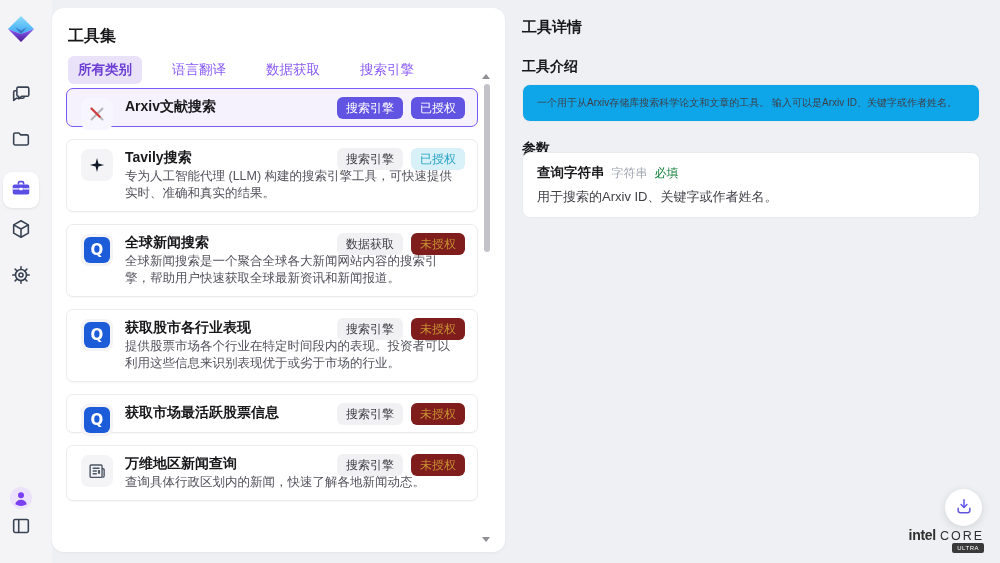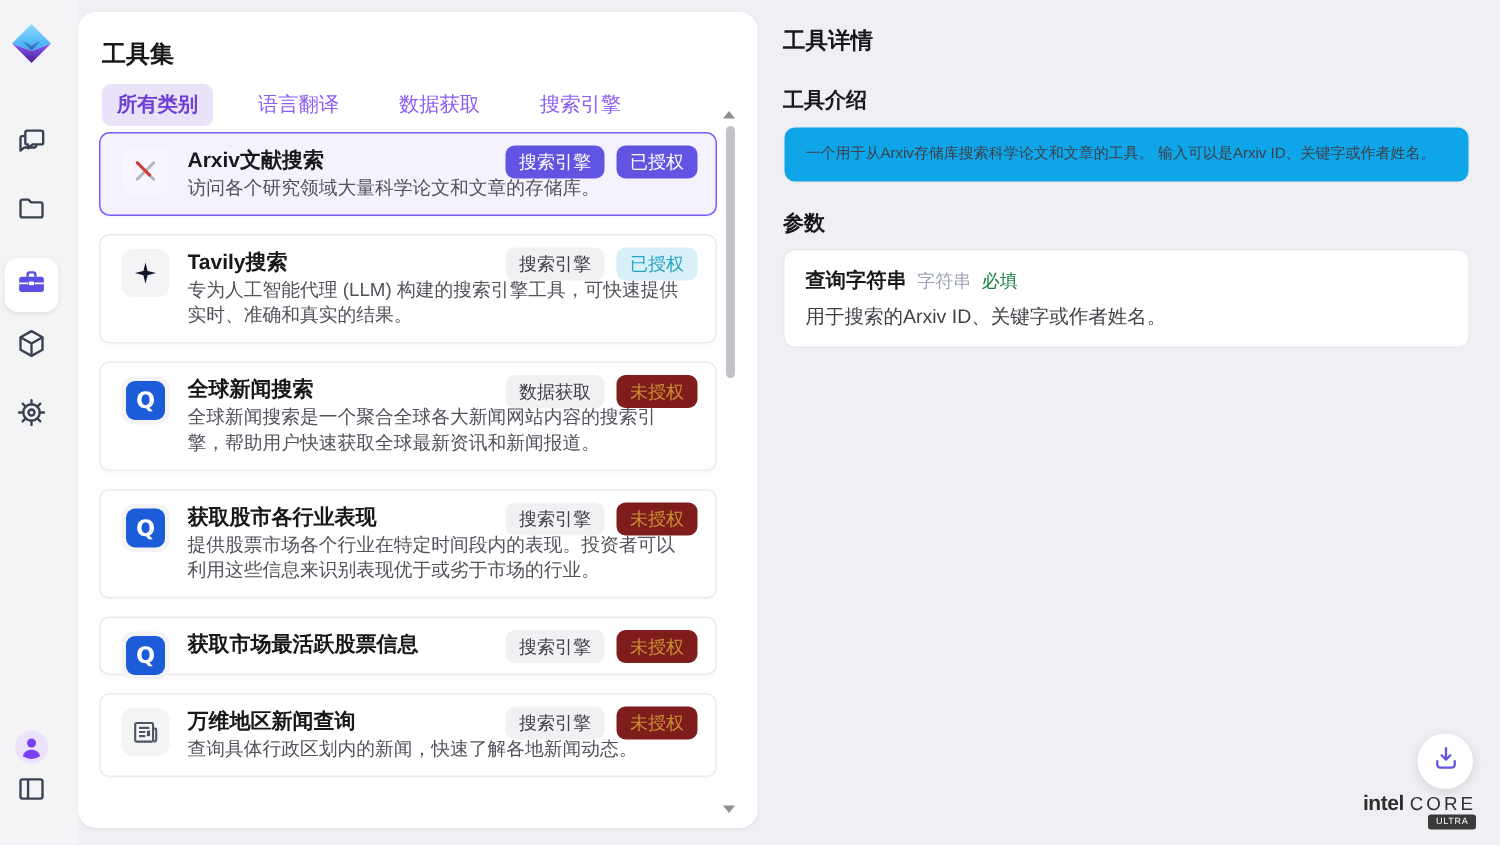--- a/index.html
+++ b/index.html
@@ -40,21 +40,21 @@
   .sb-thumb { position:absolute; right:15px; top:76px; width:6px; height:168px; background:#c2c2c8; border-radius:3px; }
   .sb-arrow { position:absolute; right:15px; width:0; height:0; border-left:4px solid transparent; border-right:4px solid transparent; }
   .sb-up { top:66px; border-bottom:5px solid #8e8e93; }
   .sb-down { bottom:10px; border-top:5px solid #8e8e93; }
   
   .detail-title { position:absolute; left:522px; top:18px; font-size:15px; font-weight:700; }
   .detail-sub { position:absolute; left:522px; font-size:14px; font-weight:700; }
   .sub-intro { top:58px; }
   .sub-params { top:140px; }
   .intro-card { position:absolute; left:522px; top:84px; width:458px; background:#0ea5e9; border:1px solid #e9eaee; border-radius:8px; padding:9px 14px; font-size:10px; line-height:18px; color:#3f3f46; }
-  .param-card { position:absolute; left:522px; top:166px; width:458px; background:#fff; border:1px solid #e9eaee; border-radius:8px; padding:11px 14px; }
+  .param-card { position:absolute; left:522px; top:152px; width:458px; background:#fff; border:1px solid #e9eaee; border-radius:8px; padding:11px 14px; }
   .param-row { display:flex; align-items:baseline; gap:7px; }
   .param-name { font-size:13.5px; font-weight:700; }
   .param-type { font-size:12px; color:#9ca3af; }
   .param-req { font-size:12px; color:#15803d; }
   .param-desc { margin-top:6px; font-size:13px; color:#3f3f46; }
   
   .download-btn { position:absolute; left:945px; top:489px; width:37px; height:37px; border-radius:50%; background:#fff; box-shadow:0 2px 8px rgba(0,0,0,.12); display:flex; align-items:center; justify-content:center; cursor:pointer; }
   .intel-logo { position:absolute; right:16px; top:527px; display:flex; align-items:baseline;justify-content:space-between; }
   .intel-word { font-size:14px; font-weight:700; color:#2e2e2e; letter-spacing:-.3px; }
   .core-word { font-size:12.5px; color:#2e2e2e; letter-spacing:2px; text-transform:uppercase; margin-left:4px; font-weight:400; }
@@ -144,21 +144,20 @@
       <div class="tool-card selected">
     <div class="tool-icon">
           <svg width="22" height="22" viewBox="0 0 28 28">
             <line x1="21" y1="7" x2="7" y2="21" stroke="#b4b4ba" stroke-width="2.4" stroke-linecap="round"></line>
             <line x1="7" y1="7" x2="21" y2="21" stroke="#b4b4ba" stroke-width="2.4" stroke-linecap="round"></line>
             <line x1="7" y1="7" x2="17.5" y2="17.5" stroke="#d23c3c" stroke-width="2.6" stroke-linecap="round"></line>
           </svg>
         </div>
     <div class="tool-body">
       <div class="tool-title">Arxiv文献搜索</div>
-      <div class="tool-desc">访问各个研究领域大量科学论文和文章的存储库。</div>
     </div>
     <div class="tool-tags">
           <span class="tag tag-solid">搜索引擎</span>
           <span class="tag tag-solid">已授权</span>
         </div>
   </div>
       <div class="tool-card">
     <div class="tool-icon">
           <svg width="20" height="20" viewBox="0 0 24 24">
             <path d="M12 3.5 13.7 10.3 20.5 12 13.7 13.7 12 20.5 10.3 13.7 3.5 12 10.3 10.3 Z" fill="#111827"></path>

